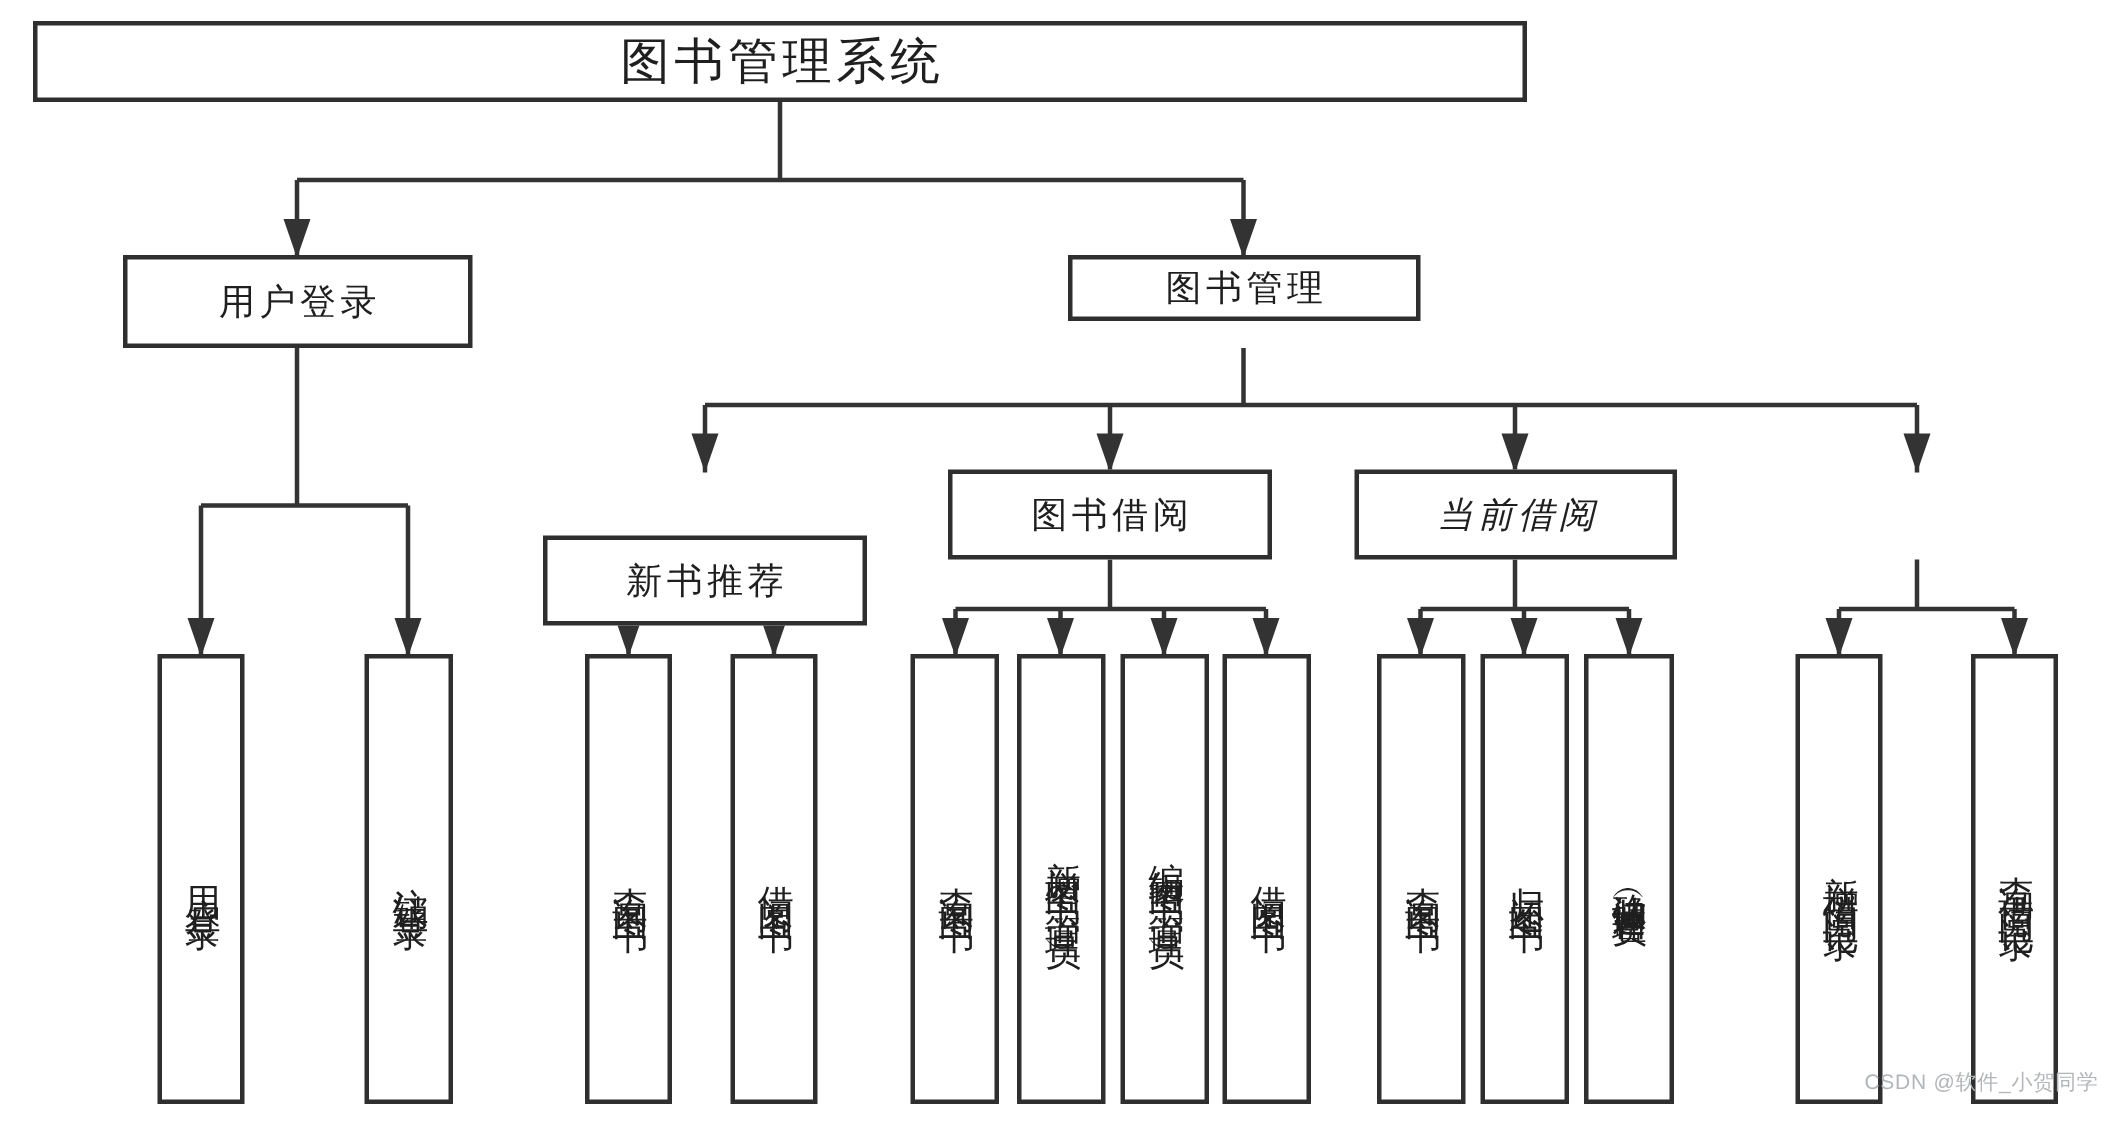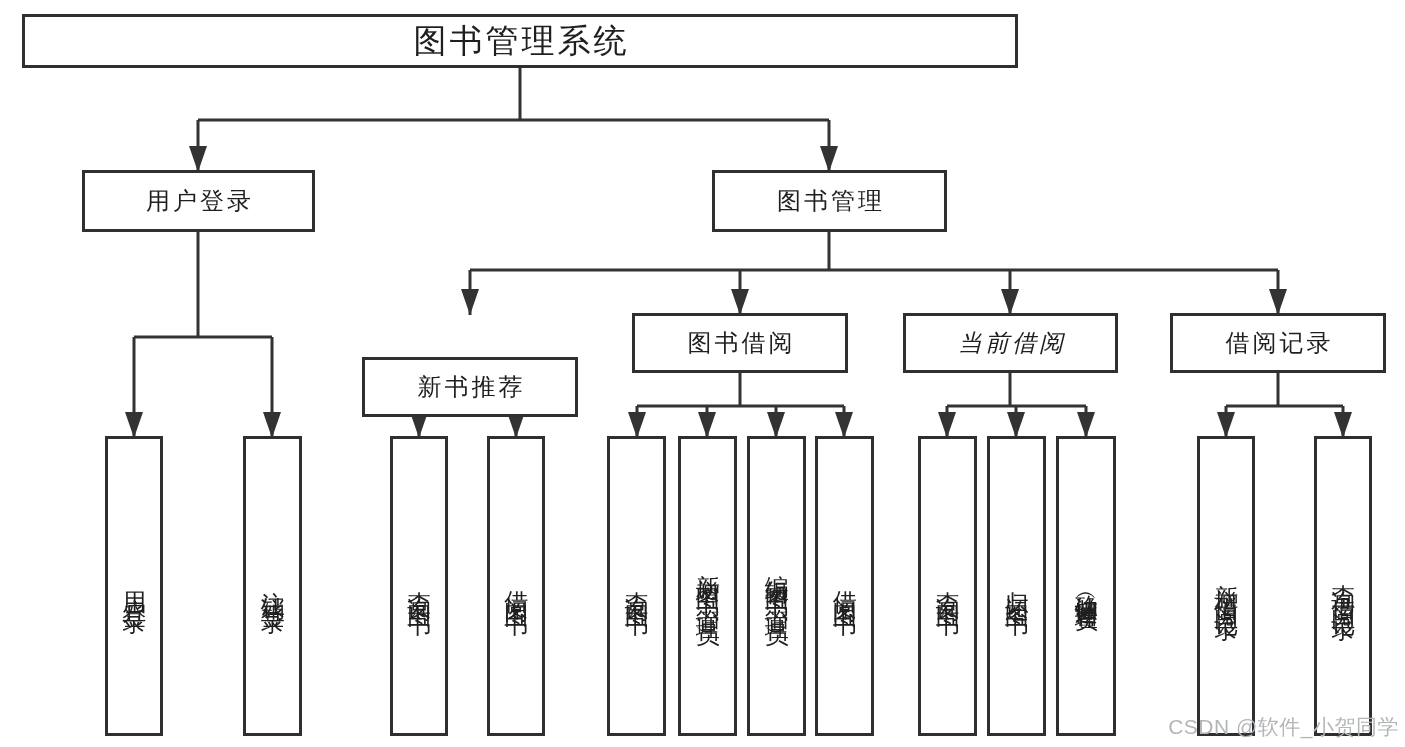--- a/index.html
+++ b/index.html
@@ -48,21 +48,21 @@
   }
   .v-label.tight {
     font-size: 23px;
     letter-spacing: 2px;
   }
   .watermark {
     position: absolute;
     right: 6px;
     top: 713px;
     z-index: 5;
-    font-size: 21px;
+    font-size: 14px;
     letter-spacing: 0.5px;
     color: #b3b6b8;
     white-space: nowrap;
   }
 </style>
 </head>
 <body>
 
 <div class="canvas">
 
@@ -101,35 +101,32 @@
     </g>
   </svg>
 
   <div class="node" style="left:22px; top:14px; width:996px; height:54px;">
     <span class="h-label root-label">图书管理系统</span>
   </div>
 
   <div class="node" style="left:82px; top:170px; width:233px; height:62px;">
     <span class="h-label">用户登录</span>
   </div>
-  <div class="node" style="left:712px; top:170px; width:235px; height:62px;">
+  <div class="node" style="left:712px; top:170px; width:235px; height:44px;">
     <span class="h-label">图书管理</span>
   </div>
 
   <div class="node" style="left:362px; top:313px; width:216px; height:60px;margin-top:44px;">
     <span class="h-label">新书推荐</span>
   </div>
   <div class="node" style="left:632px; top:313px; width:216px; height:60px;">
     <span class="h-label">图书借阅</span>
   </div>
   <div class="node" style="left:903px; top:313px; width:215px; height:60px;font-style:italic;">
     <span class="h-label">当前借阅</span>
-  </div>
-  <div class="node" style="left:1170px; top:313px; width:216px; height:60px;">
-    <span class="h-label">借阅记录</span>
   </div>
 
   <div class="node" style="left:105px; top:436px; width:58px; height:300px;">
     <span class="v-label">用户登录</span>
   </div>
   <div class="node" style="left:243px; top:436px; width:59px; height:300px;">
     <span class="v-label">注销登录</span>
   </div>
 
   <div class="node" style="left:390px; top:436px; width:58px; height:300px;">

